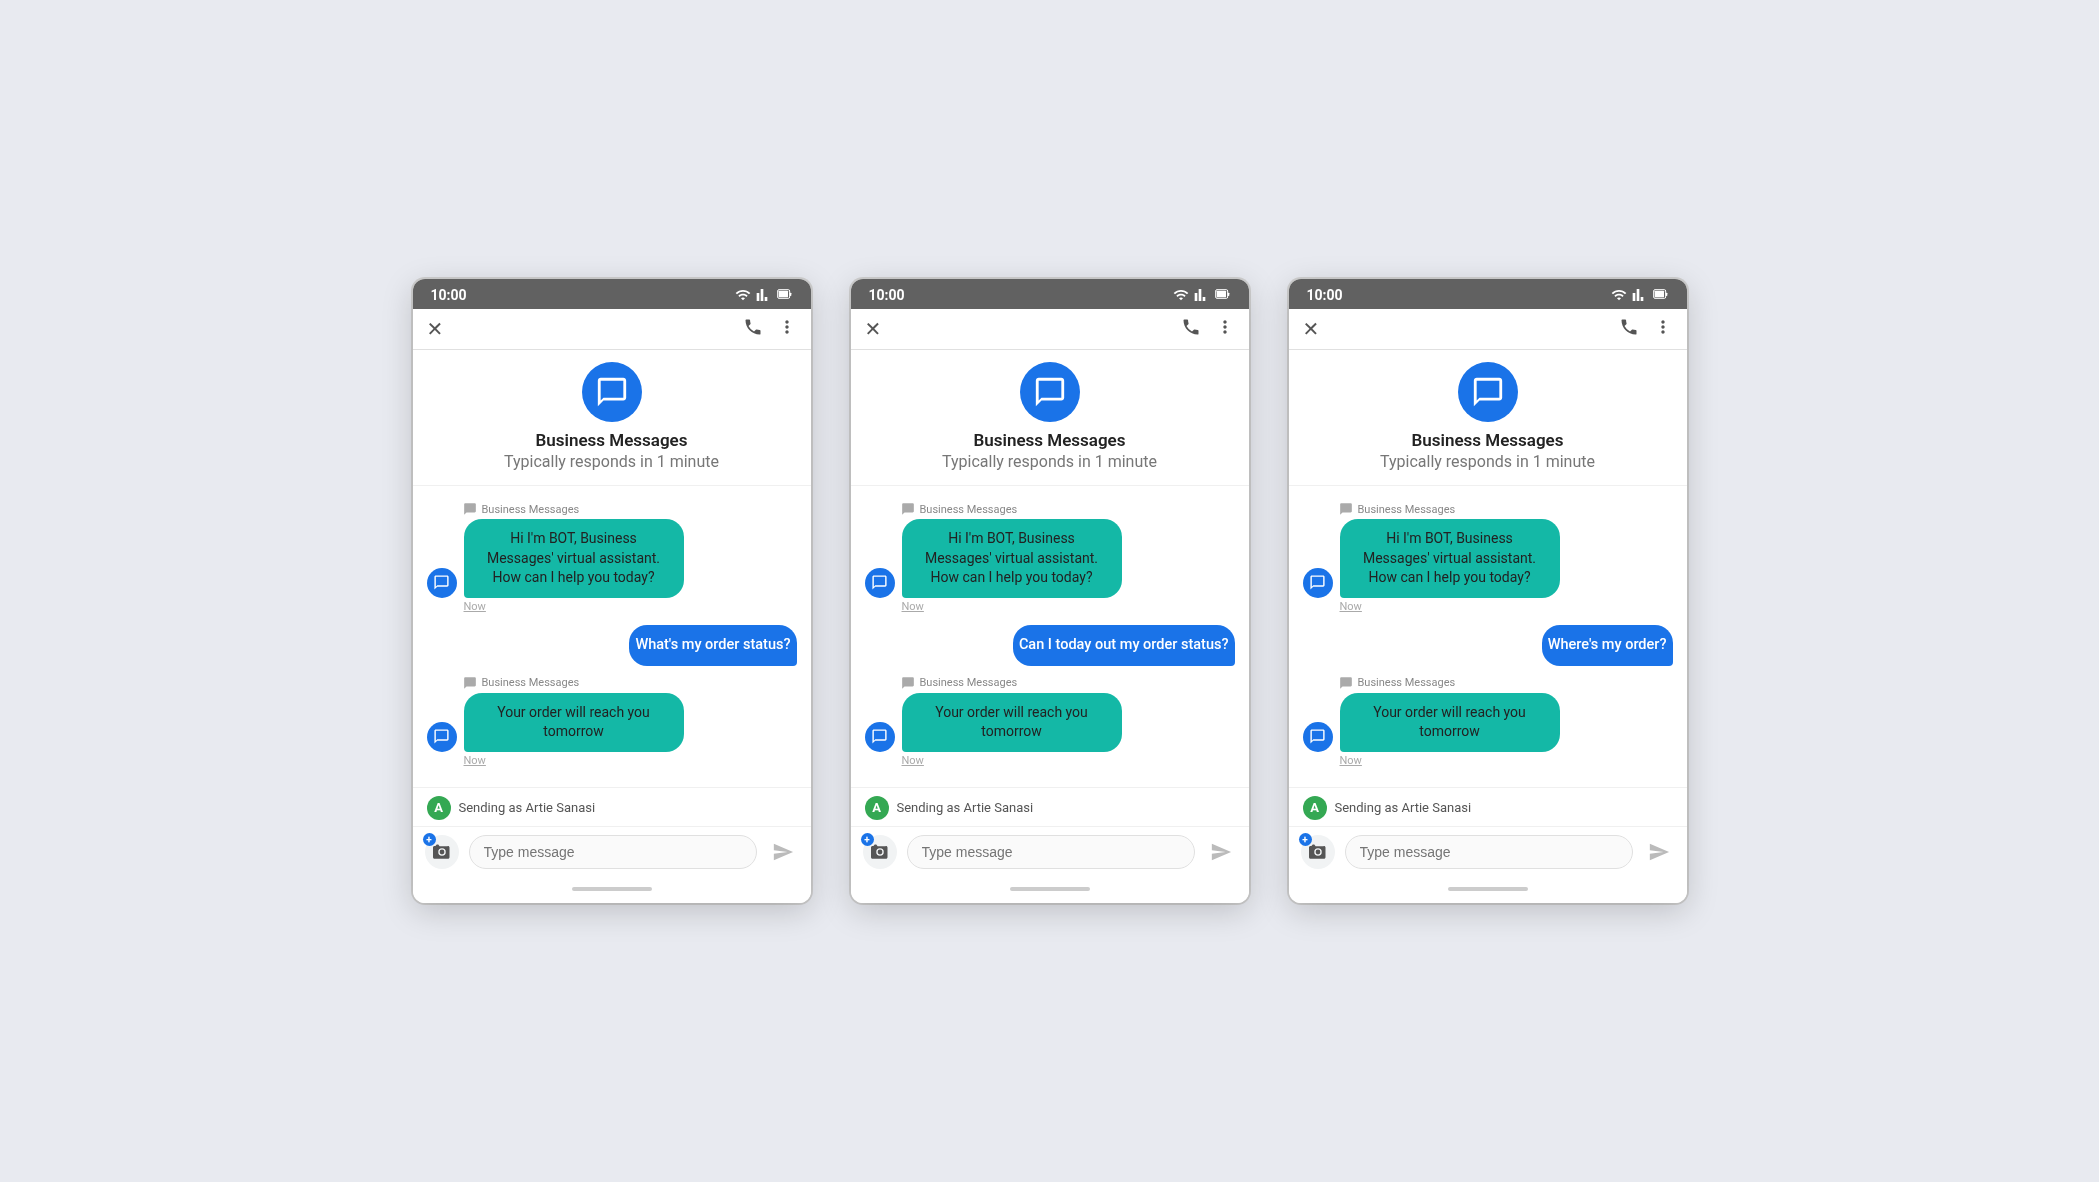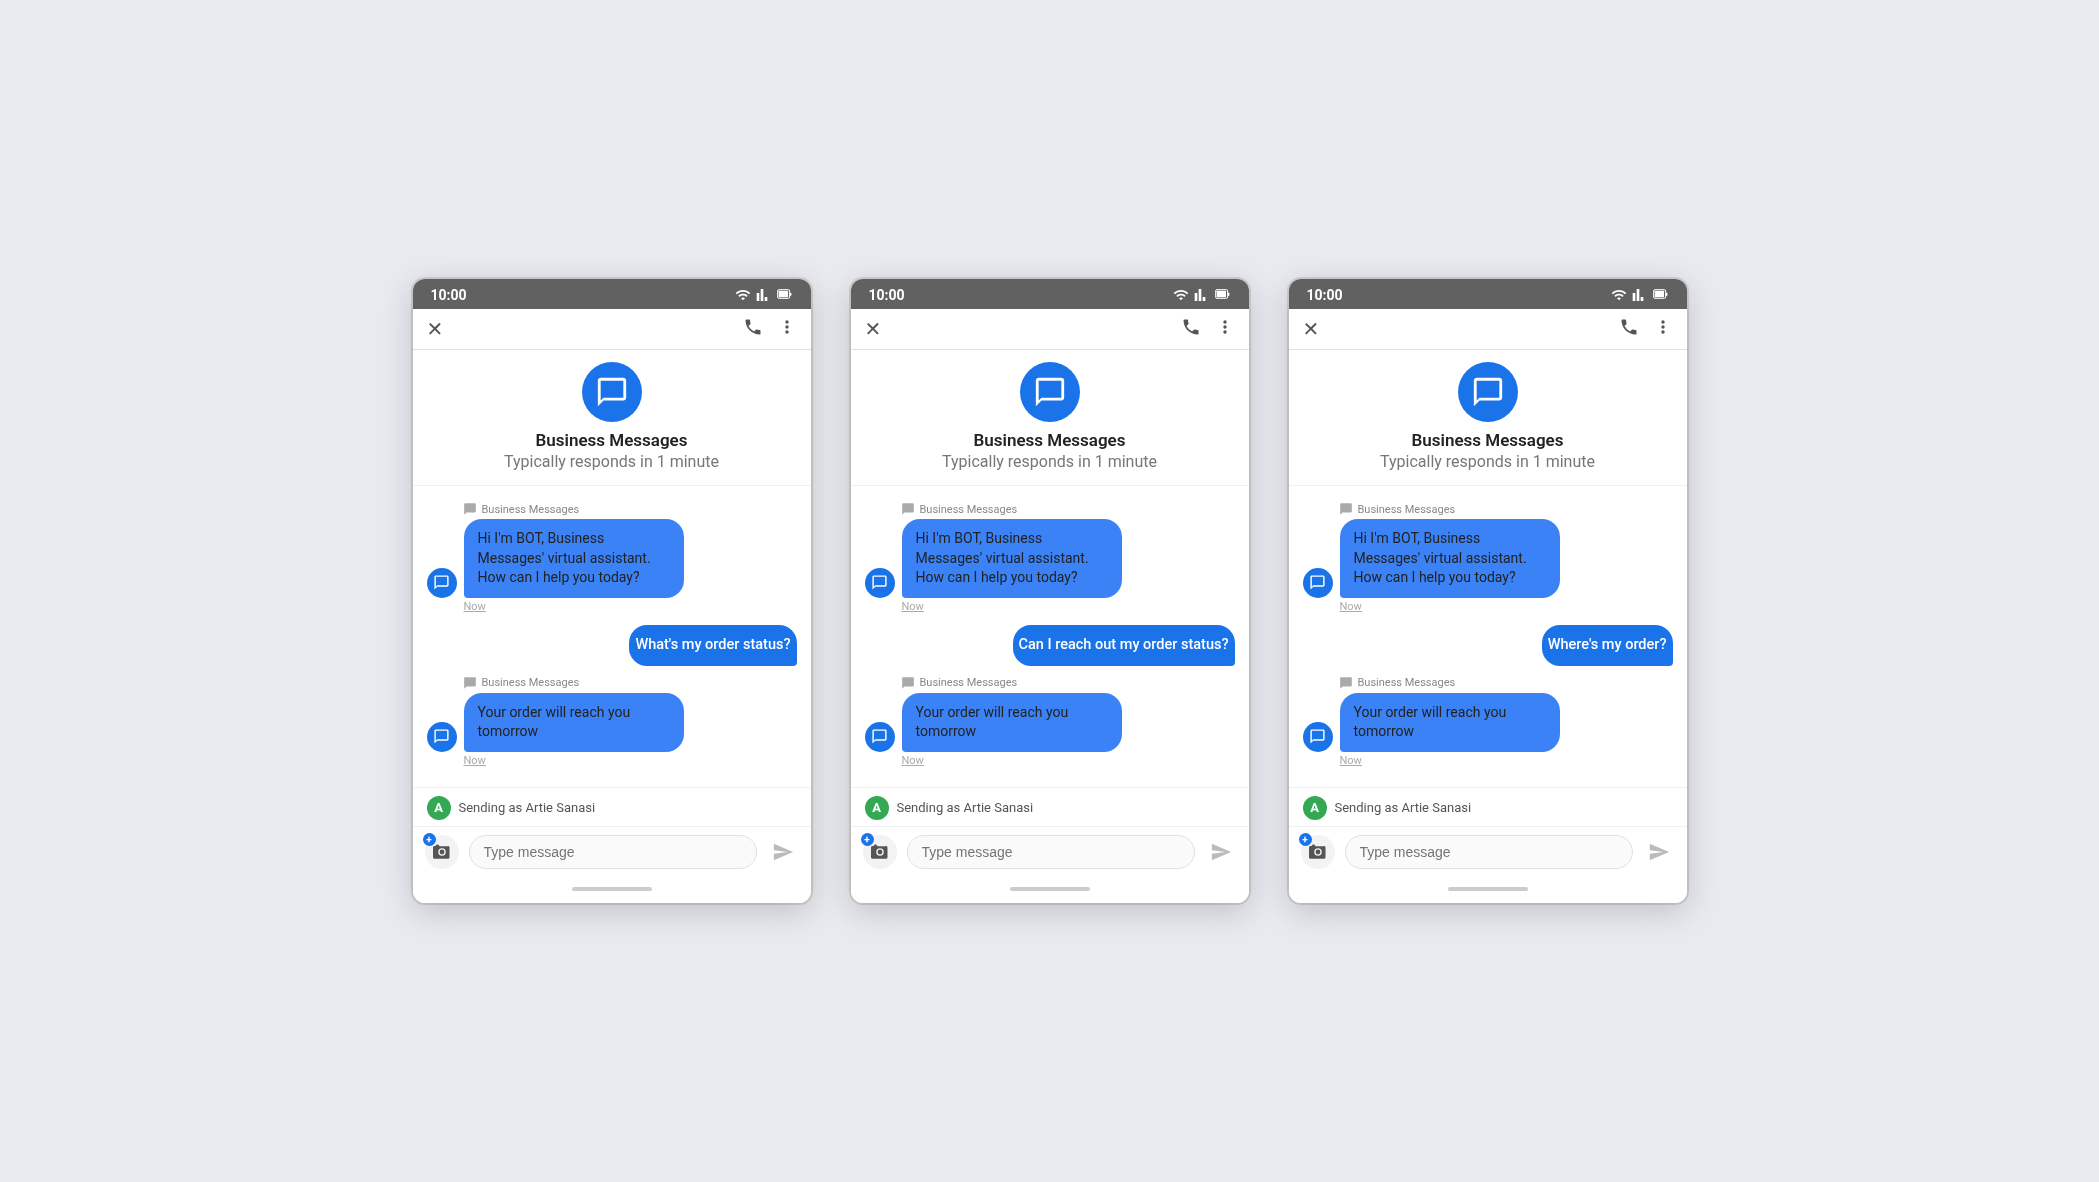--- a/index.html
+++ b/index.html
@@ -127,27 +127,28 @@
       height: 30px;
       background: #1a73e8;
       border-radius: 50%;
       display: flex;
       align-items: center;
       justify-content: center;
       flex-shrink: 0;
     }
     .bot-avatar svg { width: 17px; height: 17px; fill: #fff; }
     .bot-bubble {
-      background: #3b82f6;
+      background: #14b8a6;
       border-radius: 18px 18px 18px 4px;
       padding: 10px 14px;
       font-size: 14px;
       color: #222;
       max-width: 220px;
       line-height: 1.4;
+      text-align: center;
     }
     .msg-time {
       font-size: 11px;
       color: #aaa;
       padding-left: 37px;
       margin-bottom: 8px;
       text-decoration: underline;
     }
 
     
@@ -429,21 +430,21 @@
             <svg viewBox="0 0 24 24" xmlns="http://www.w3.org/2000/svg">
                 <path d="M20 2H4c-1.1 0-2 .9-2 2v18l4-4h14c1.1 0 2-.9 2-2V4c0-1.1-.9-2-2-2zm0 14H6l-2 2V4h16v12z"></path>
               </svg>
           </div>
           <div class="bot-bubble">Hi I'm BOT, Business Messages' virtual assistant. How can I help you today?</div>
         </div>
         <div class="msg-time">Now</div>
       </div>
 
       <div class="user-msg-row">
-        <div class="user-bubble">Can I reach out my order status?</div>
+        <div class="user-bubble">Can I today out my order status?</div>
       </div>
 
       <div class="msg-group" style="margin-top:8px;">
         <div class="msg-label">
           <svg class="msg-label-icon" viewBox="0 0 24 24" fill="#aaa">
               <path d="M20 2H4c-1.1 0-2 .9-2 2v18l4-4h14c1.1 0 2-.9 2-2V4c0-1.1-.9-2-2-2z"></path>
             </svg>
           <span>Business Messages</span>
         </div>
         <div class="bot-row">

